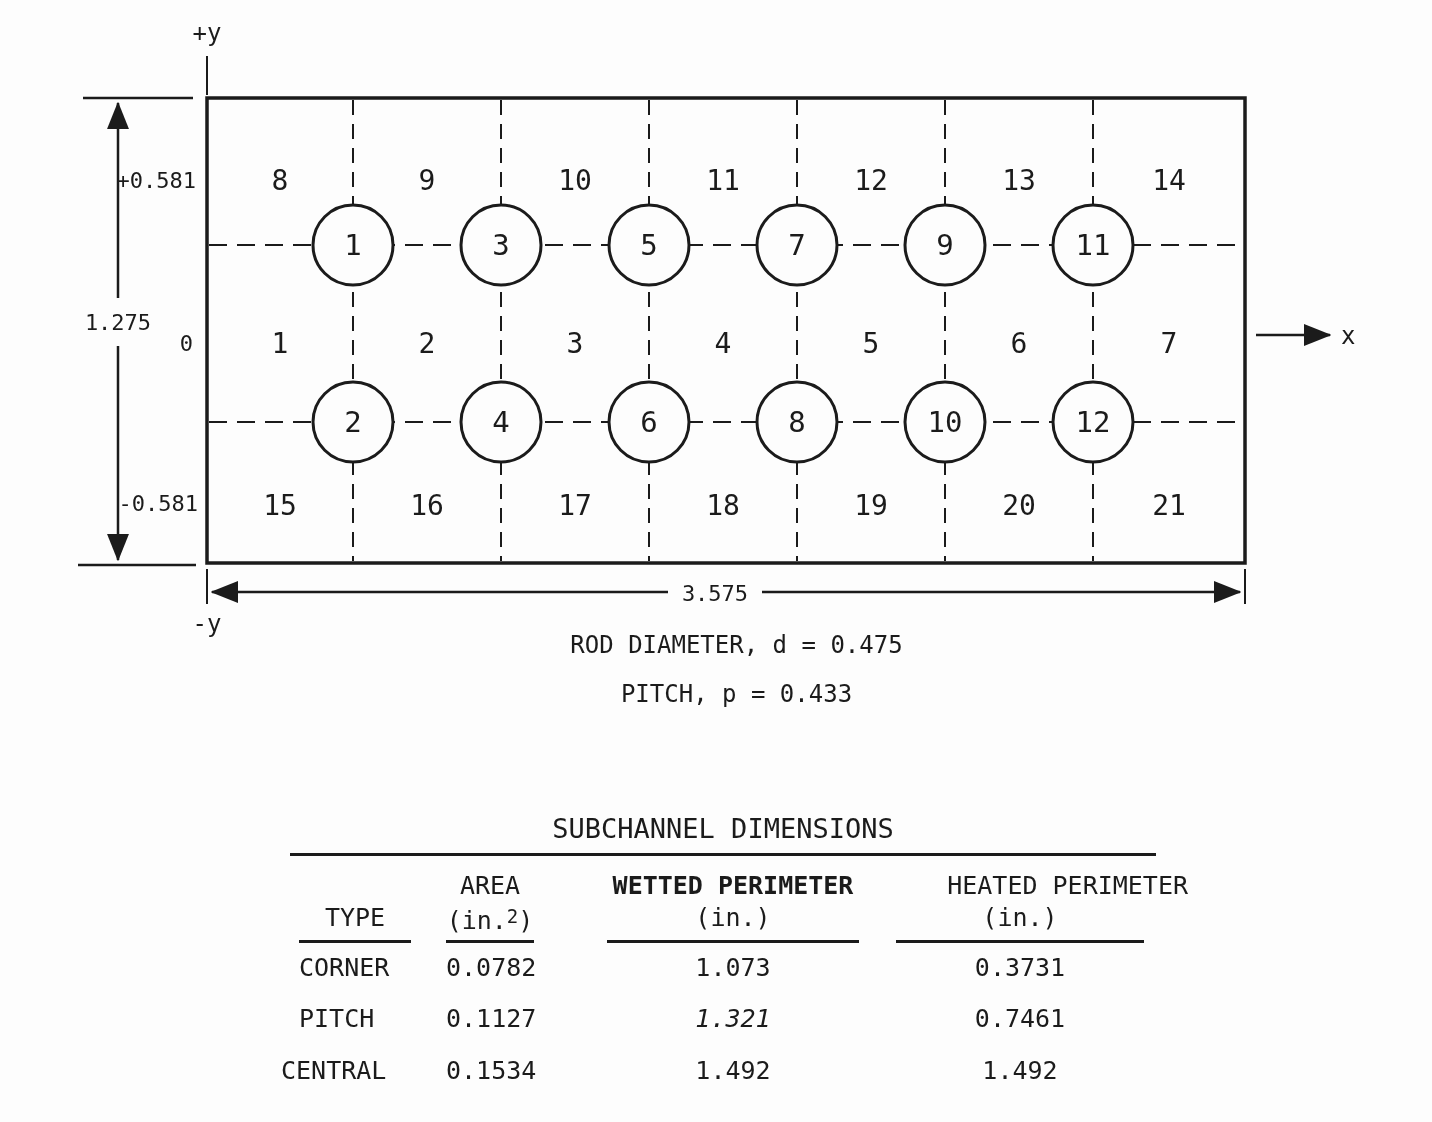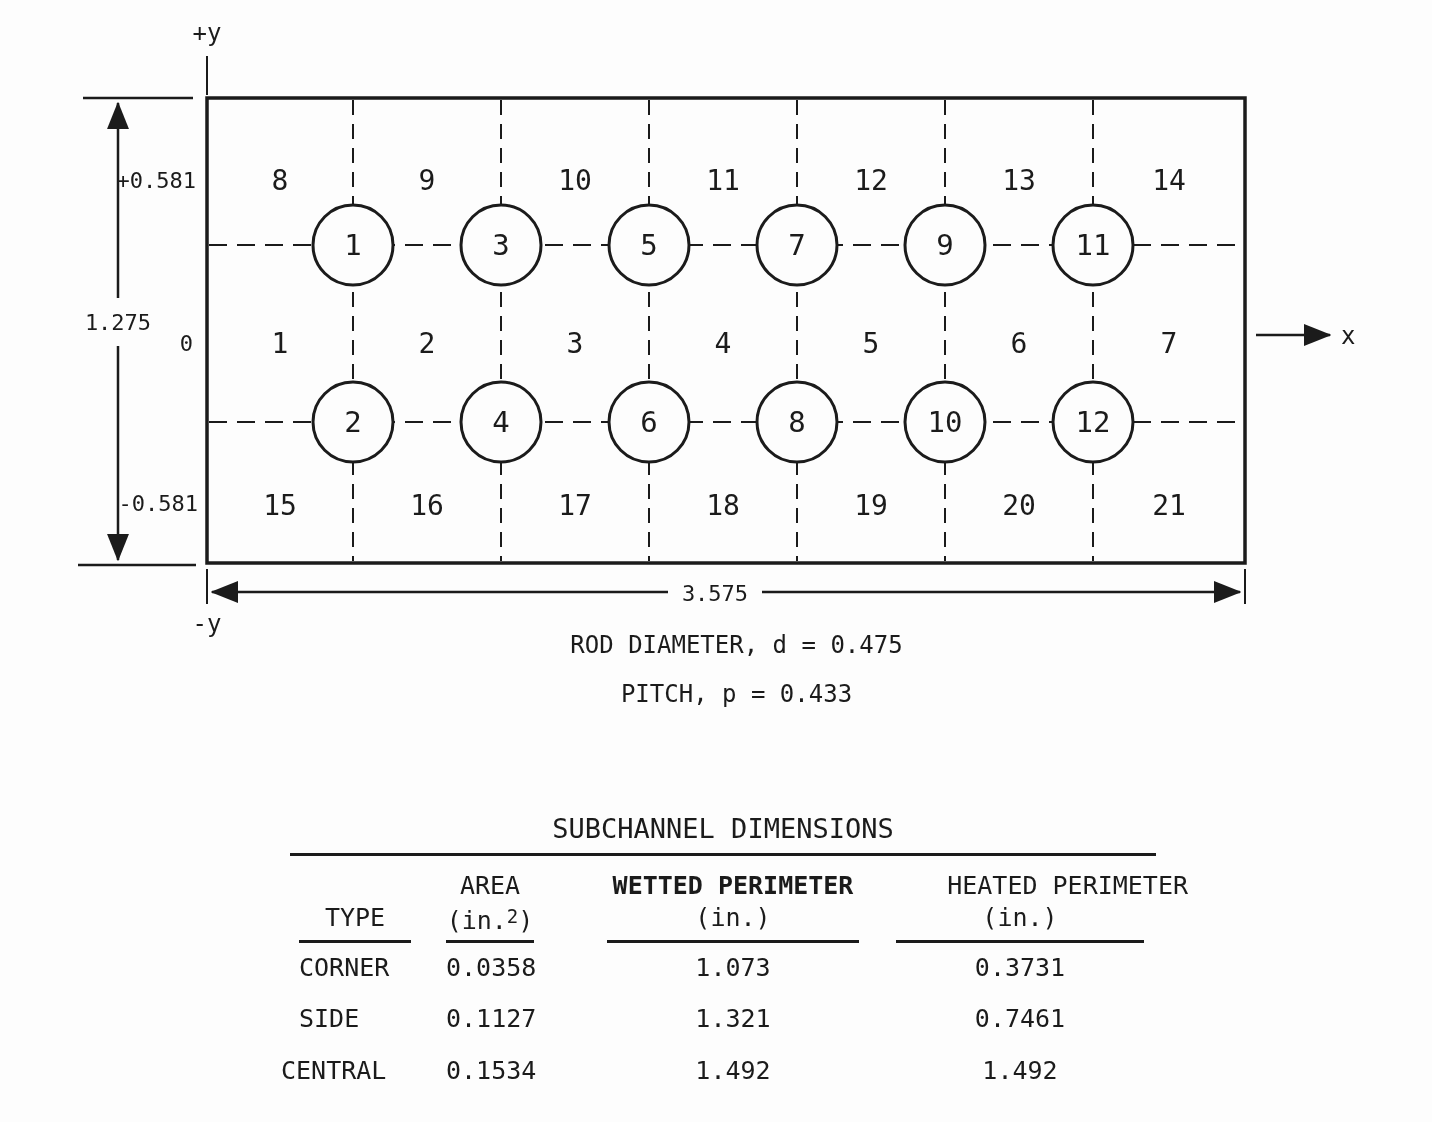--- a/index.html
+++ b/index.html
@@ -158,29 +158,29 @@
     <div class="cell ctr" style="left:607px; top:905px; width:252px;">(in.)</div>
     <div class="cell ctr" style="left:896px; top:905px; width:248px;">(in.)</div>
 
     <div class="rule" style="left:299px; top:940px; width:112px;"></div>
     <div class="rule" style="left:446px; top:940px; width:88px;"></div>
     <div class="rule" style="left:607px; top:940px; width:252px;"></div>
     <div class="rule" style="left:896px; top:940px; width:248px;"></div>
 
     <div>
       <div class="cell" style="left:299px; top:955px; width:170px;">CORNER</div>
-      <div class="cell ctr" style="left:446px; top:955px; width:88px;">0.0358</div>
+      <div class="cell ctr" style="left:446px; top:955px; width:88px;">0.0782</div>
       <div class="cell ctr" style="left:607px; top:955px; width:252px;">1.073</div>
       <div class="cell ctr" style="left:896px; top:955px; width:248px;">0.3731</div>
     </div>
 
     <div>
-      <div class="cell" style="left:299px; top:1006px; width:170px;">SIDE</div>
+      <div class="cell" style="left:299px; top:1006px; width:170px;">PITCH</div>
       <div class="cell ctr" style="left:446px; top:1006px; width:88px;">0.1127</div>
-      <div class="cell ctr" style="left:607px; top:1006px; width:252px;">1.321</div>
+      <div class="cell ctr" style="left:607px; top:1006px; width:252px;font-style:italic;">1.321</div>
       <div class="cell ctr" style="left:896px; top:1006px; width:248px;">0.7461</div>
     </div>
 
     <div>
       <div class="cell" style="left:281px; top:1058px; width:170px;">CENTRAL</div>
       <div class="cell ctr" style="left:446px; top:1058px; width:88px;">0.1534</div>
       <div class="cell ctr" style="left:607px; top:1058px; width:252px;">1.492</div>
       <div class="cell ctr" style="left:896px; top:1058px; width:248px;">1.492</div>
     </div>
   </div>

